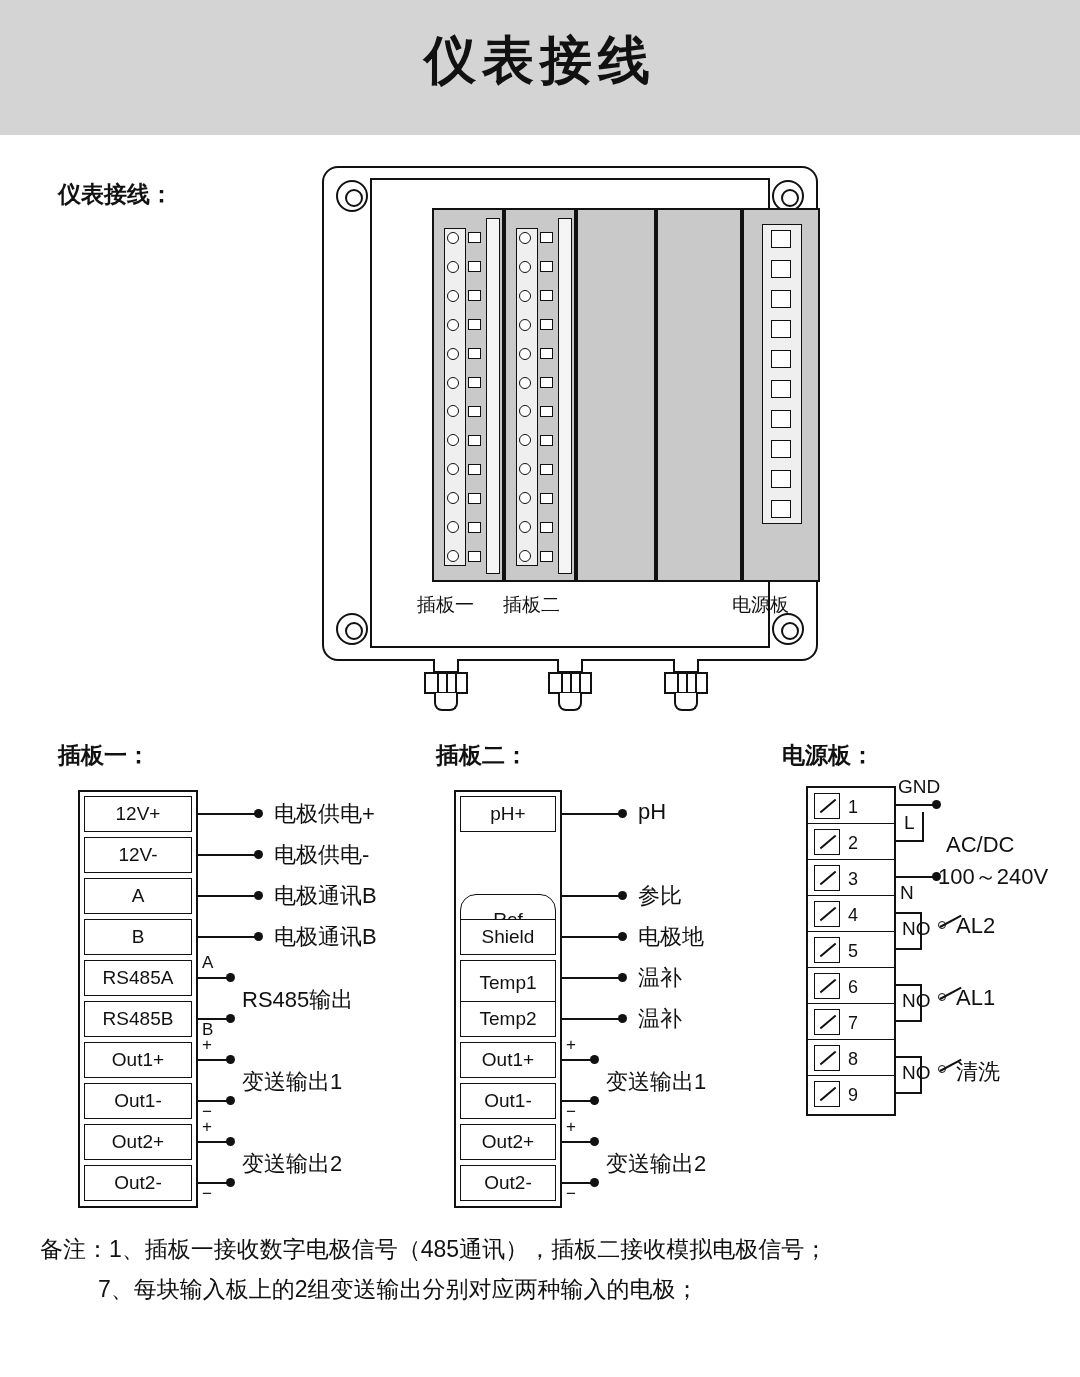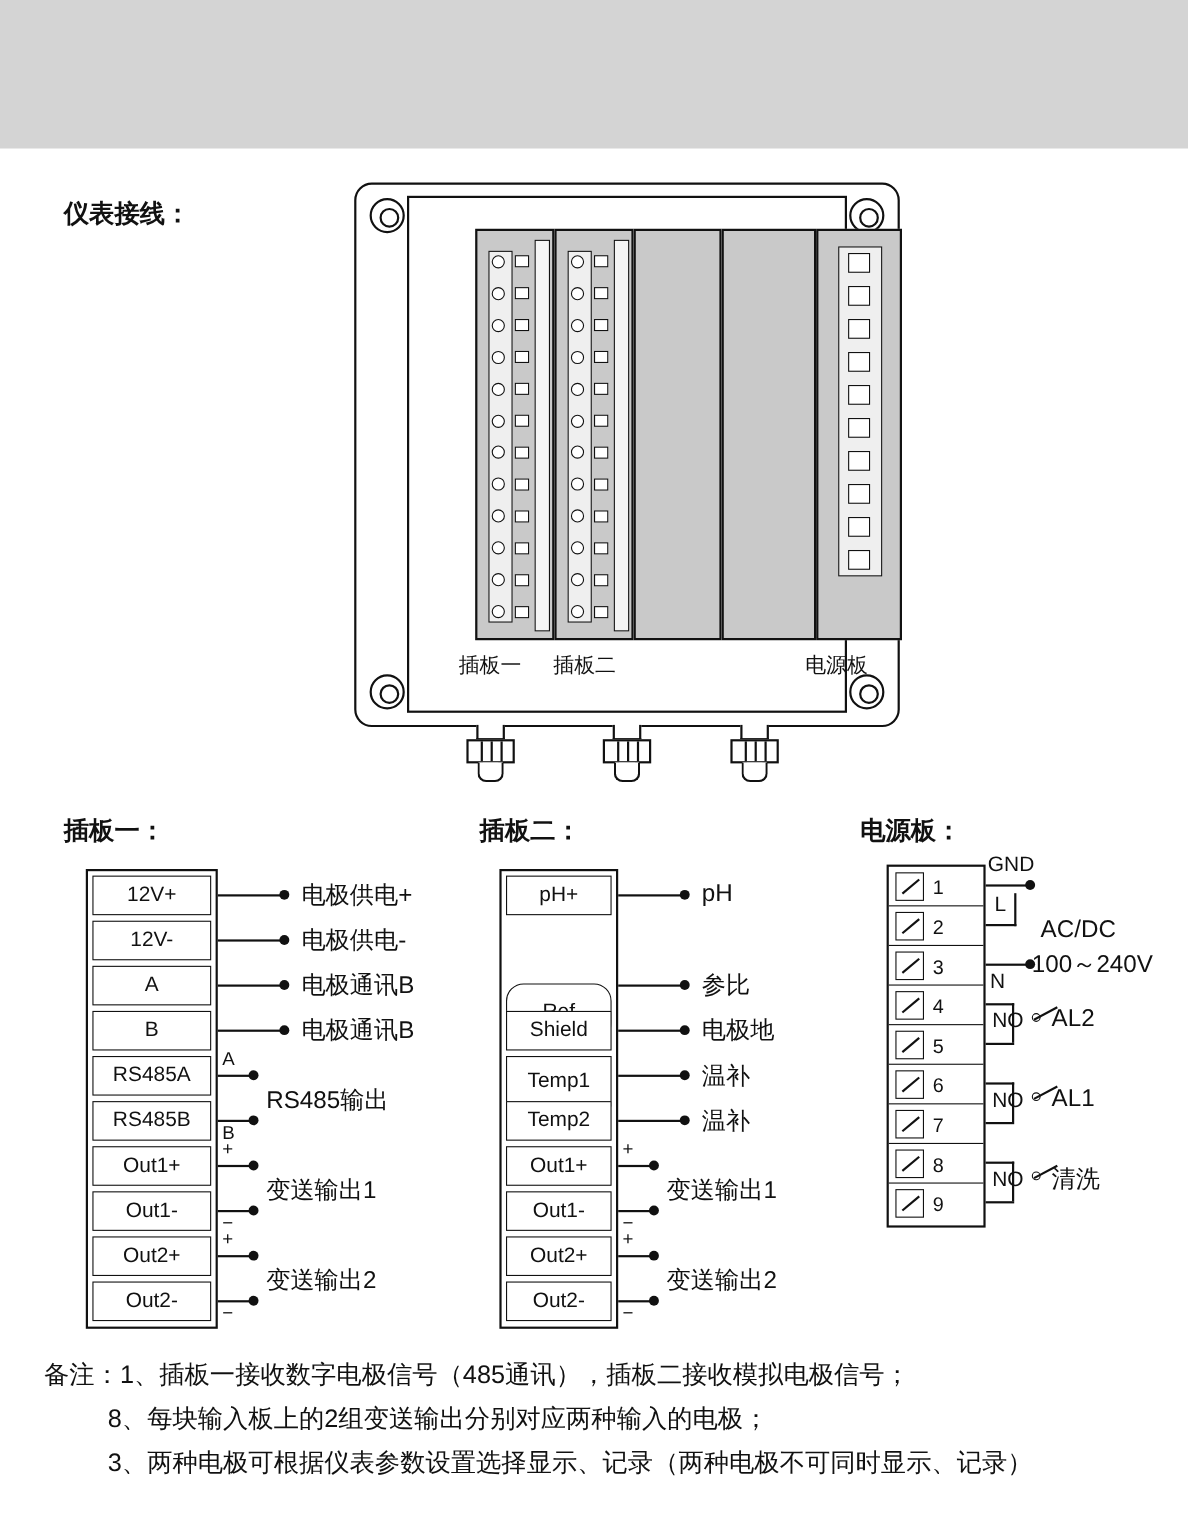--- a/index.html
+++ b/index.html
@@ -159,20 +159,21 @@
   .note-line {
     font-size:23px; color:#111; line-height:1.0; margin-bottom:17px;
     white-space:nowrap;
   }
   .note-line.indent { padding-left:58px; }
 </style>
 </head>
 <body>
 
 <div class="header">
+  <div class="title-cn">仪表接线</div>
 </div>
 
 <div class="sec-label lbl-wiring">仪表接线：</div>
 <div class="sec-label lbl-b1">插板一：</div>
 <div class="sec-label lbl-b2">插板二：</div>
 <div class="sec-label lbl-pwr">电源板：</div>
 
 <div class="enclosure">
   <div class="enc-outer"></div>
 
@@ -472,15 +473,14 @@
   <div class="lead" style="left:90px; top:306px; width:26px;"></div>
   <div class="vlead" style="left:114px; top:270px; height:36px;"></div>
   <div class="sig sm" style="left:96px; top:276px;">NO</div>
   <div class="small-circle" style="left:132px; top:279px;"></div>
   <div class="relay-arm" style="left:134px; top:284px;"></div>
   <div class="sig" style="left:150px; top:271px;">清洗</div>
 </div>
 
 <div class="notes">
   <div class="note-line">备注：1、插板一接收数字电极信号（485通讯），插板二接收模拟电极信号；</div>
-  <div class="note-line indent">8、每块输入板上的2组变送输出分别对应两种输入的电极；</div>
-  <div class="note-line indent">3、两种电极可根据仪表参数设置选择显示、记录（两种电极不可同时显示、记录）</div>
+  <div class="note-line indent">7、每块输入板上的2组变送输出分别对应两种输入的电极；</div>
 </div>
 
 </body></html>

